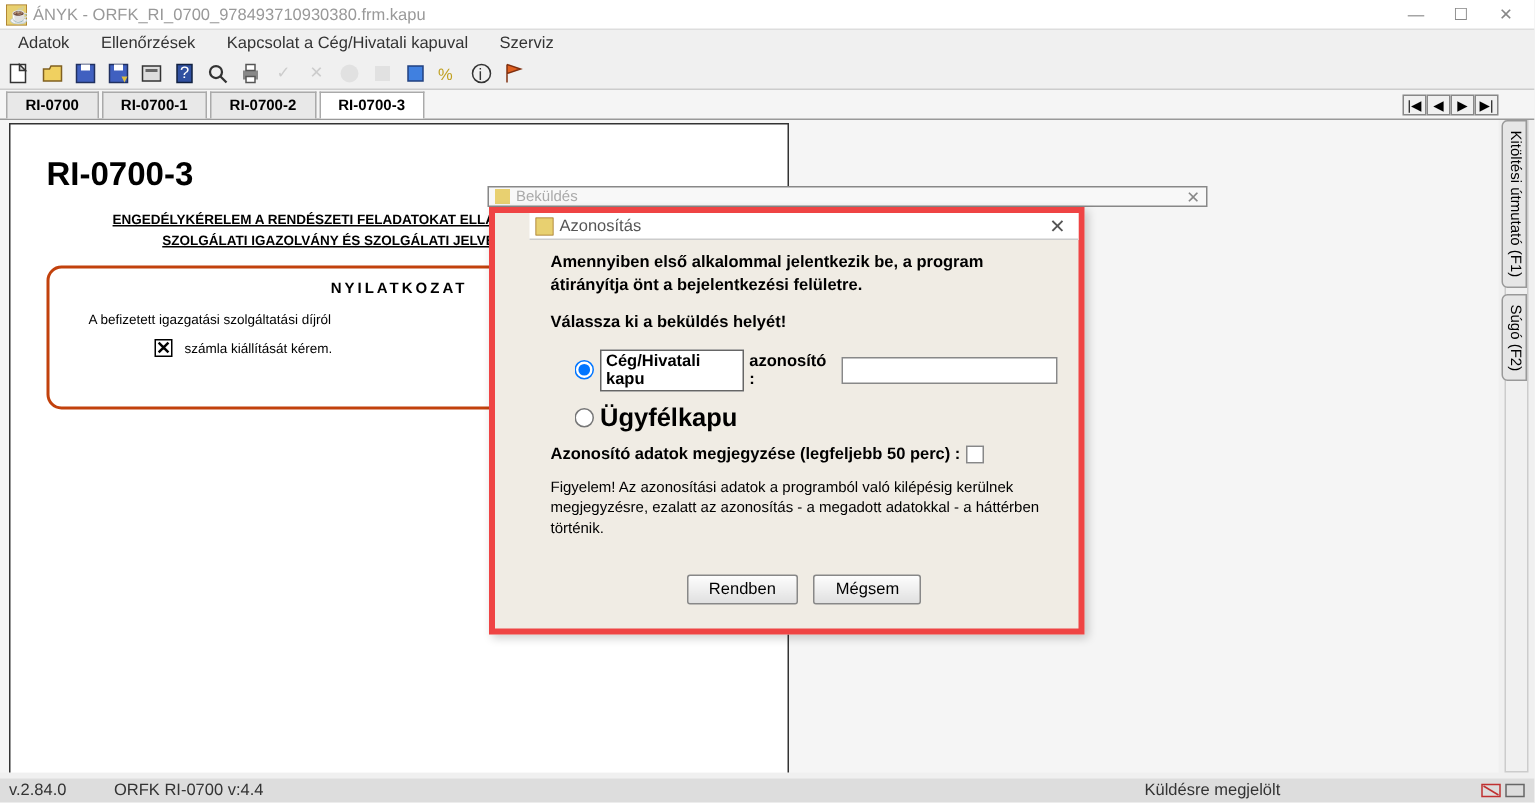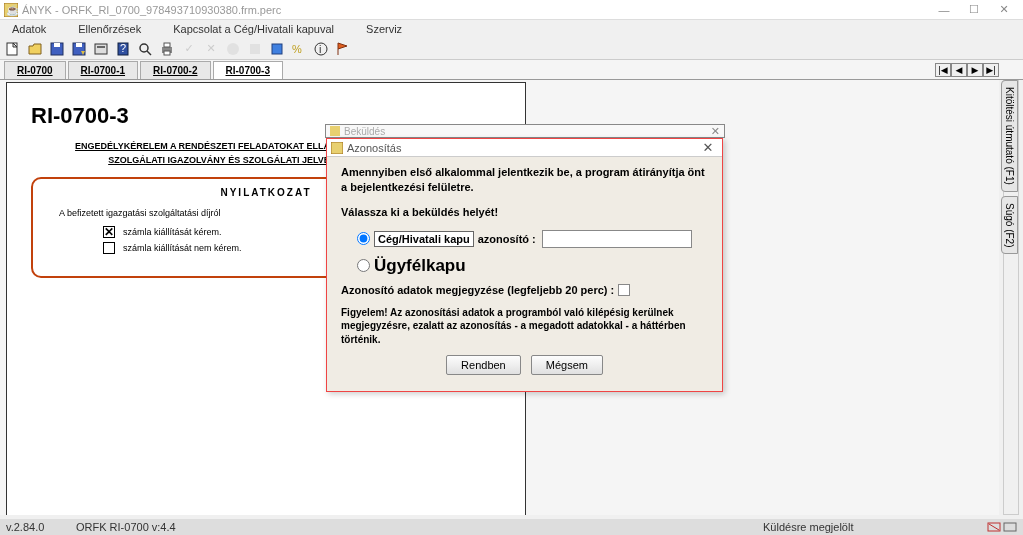--- a/index.html
+++ b/index.html
@@ -4,28 +4,28 @@
 <style>
   * { box-sizing: border-box; margin: 0; padding: 0; font-family: Arial, sans-serif; font-size: 11px; }
   body { background: #f0f0f0; width: 1023px; height: 535px; overflow: hidden; position: relative; }
   
   .titlebar { height: 20px; background: #fff; display: flex; align-items: center; padding: 0 4px; border-bottom: 1px solid #ddd; }
   .titlebar .icon { width: 14px; height: 14px; margin-right: 4px; }
   .titlebar .title { color: #999; font-size: 11px; flex: 1; }
   .win-controls { display: flex; gap: 0; }
   .win-btn { width: 30px; height: 20px; display: flex; align-items: center; justify-content: center; color: #888; cursor: pointer; }
   
-  .menubar { height: 18px; background: #f0f0f0; display: flex; align-items: center; padding: 0 4px; gap: 16px; }
+  .menubar { height: 18px; background: #f0f0f0; display: flex; align-items: center; padding: 0 4px; gap: 5px; }
   .menubar .mitem { padding: 2px 8px; color: #333; cursor: pointer; }
   
   .toolbar { height: 22px; background: #f0f0f0; display: flex; align-items: center; padding: 2px 4px; gap: 4px; border-bottom: 1px solid #ccc; }
   .tbtn { width: 18px; height: 18px; display: flex; align-items: center; justify-content: center; cursor: pointer; }
   
   .tabbar { height: 20px; background: #f5f5f5; display: flex; align-items: flex-end; padding: 0 4px; border-bottom: 1px solid #999; position: relative; }
-  .tab { padding: 3px 12px; border: 1px solid #aaa; border-bottom: none; background: #e8e8e8; margin-right: 2px; cursor: pointer; font-size: 10px; font-weight: bold; text-decoration: underline; }
+  .tab { padding: 3px 12px; border: 1px solid #aaa; border-bottom: none; background: #e8e8e8; margin-right: 2px; cursor: pointer; font-size: 10px; font-weight: bold; }
   .tab.active { background: #fff; }
   .tabnav { position: absolute; right: 24px; bottom: 2px; display: flex; gap: 0; }
   .tabnav .nb { width: 16px; height: 14px; border: 1px solid #888; background: #f0f0f0; display: flex; align-items: center; justify-content: center; font-size: 9px; cursor: pointer; }
   
   .content-area { position: absolute; top: 80px; left: 0; right: 24px; bottom: 20px; background: #f5f5f5; overflow: hidden; }
   .page { position: absolute; left: 6px; top: 2px; width: 520px; height: 438px; background: #fff; border: 1px solid #333; padding: 20px 24px; }
   .page h1 { font-size: 22px; font-weight: bold; margin-bottom: 12px; }
   .subtitle { text-align: center; font-size: 9px; font-weight: bold; text-decoration: underline; margin-bottom: 4px; }
   .subtitle2 { text-align: center; font-size: 9px; font-weight: bold; text-decoration: underline; margin-bottom: 12px; }
   .formbox { border: 2px solid #c2410c; border-radius: 10px; padding: 8px 16px 18px; min-height: 96px; }
@@ -40,58 +40,58 @@
   
   .sidetabs { position: absolute; right: -1px; top: 80px; width: 22px; }
   .stab { writing-mode: vertical-rl; text-orientation: mixed; background: #e6e6e6; border: 1px solid #999; padding: 6px 2px; font-size: 10px; margin-bottom: 4px; text-align: center; border-radius: 4px 0 0 4px; }
   
   .statusbar { position: absolute; bottom: 0; left: 0; right: 0; height: 16px; background: #ddd; display: flex; align-items: center; padding: 0 6px; font-size: 10px; color: #333; }
   .statusbar .s1 { width: 70px; }
   .statusbar .s2 { flex: 1; }
   .statusbar .s3 { width: 224px; }
   .statusbar .sicons { display: flex; gap: 2px; }
   
-  .dialog-back { position: absolute; left: 325px; top: 124px; width: 400px; height: 14px; background: #f8f8f8; border: 1px solid #888; z-index: 9; display: flex; align-items: center; padding: 0 4px; }
+  .dialog-back { position: absolute; left: 325px; top: 124px; width: 480px; height: 14px; background: #f8f8f8; border: 1px solid #888; z-index: 9; display: flex; align-items: center; padding: 0 4px; }
   .dialog-back .dico { width: 10px; height: 10px; margin-right: 4px; }
   .dialog-back .dtitle { color: #aaa; font-size: 10px; }
   .dialog-back .dclose { position: absolute; right: 4px; color: #888; cursor: pointer; }
   
-  .dialog { position: absolute; left: 326px; top: 138px; width: 397px; background: #f0ece4; border: 1px solid #ef4444; z-index: 10; box-shadow: 2px 2px 6px rgba(0,0,0,0.2); }
+  .dialog { position: absolute; left: 326px; top: 138px; width: 397px; background: #f0ece4; border: 4px solid #ef4444; z-index: 10; box-shadow: 2px 2px 6px rgba(0,0,0,0.2); padding-left: 23px; }
   .dtitlebar { height: 18px; background: #fff; display: flex; align-items: center; padding: 0 4px; border-bottom: 1px solid #ccc; }
   .dtitlebar .dico { width: 12px; height: 12px; margin-right: 4px; }
   .dtitlebar .dtt { font-size: 11px; color: #555; flex: 1; }
   .dtitlebar .dx { width: 20px; text-align: center; cursor: pointer; color: #555; font-size: 13px; }
   .dbody { padding: 8px 14px 12px; }
   .dbody .sec { font-weight: bold; font-size: 11px; margin-bottom: 8px; }
   .dbody p { font-size: 10px; margin-bottom: 10px; line-height: 1.35; }
   .dbody .bold { font-weight: bold; font-size: 11px; }
   .radrow { display: flex; align-items: center; margin-left: 16px; margin-bottom: 8px; }
   .radrow input[type=radio] { margin-right: 4px; }
   .radrow .rlbl { font-size: 11px; font-weight: bold; }
   .radrow .rlbl2 { font-size: 11px; margin-left: 4px; margin-right: 6px; font-weight: bold; }
   .radrow .rlbl3 { font-size: 17px; }
   .radrow .tin { width: 150px; height: 18px; border: 1px solid #888; background: #fff; }
   .remrow { display: flex; align-items: center; margin-bottom: 10px; }
   .remrow .rlbl { font-size: 11px; font-weight: bold; margin-right: 4px; }
   .remrow .cb { width: 12px; height: 12px; border: 1px solid #888; background: #fff; }
-  .note { font-size: 10px; font-weight: bold; margin-bottom: 9px; line-height: 1.35; }
+  .note { font-size: 10px; font-weight: normal; margin-bottom: 24px; line-height: 1.35; }
   .dbtns { display: flex; justify-content: center; gap: 10px; padding-bottom: 4px; }
   .dbtn { padding: 3px 14px; border: 1px solid #888; background: linear-gradient(#fdfdfd,#e0e0e0); cursor: pointer; font-size: 11px; border-radius: 2px; }
 </style>
 </head>
 <body>
 
 <div class="titlebar">
   <span class="icon">
     <svg width="14" height="14">
         <rect width="14" height="14" fill="#e8d070" stroke="#a07020"></rect>
         <text x="2" y="11" font-size="10" fill="#604000">☕</text>
       </svg>
   </span>
-  <span class="title">ÁNYK - ORFK_RI_0700_978493710930380.frm.perc</span>
+  <span class="title">ÁNYK - ORFK_RI_0700_978493710930380.frm.kapu</span>
   <div class="win-controls">
     <div class="win-btn">—</div>
     <div class="win-btn">☐</div>
     <div class="win-btn">✕</div>
   </div>
 </div>
 
 <div class="menubar">
   <span class="mitem">Adatok</span>
   <span class="mitem">Ellenőrzések</span>
@@ -202,24 +202,20 @@
     <h1>RI-0700-3</h1>
     <div class="subtitle">ENGEDÉLYKÉRELEM A RENDÉSZETI FELADATOKAT ELLÁTÓ SZEMÉLY JELVÉNYÉNEK,</div>
     <div class="subtitle2">SZOLGÁLATI IGAZOLVÁNY ÉS SZOLGÁLATI JELVÉNYÉNEK KIADÁSÁRA</div>
     <div class="formbox">
       <div class="hdr">NYILATKOZAT</div>
       <div class="intro">A befizetett igazgatási szolgáltatási díjról</div>
       <div class="checkrow">
         <div class="cbox checked"></div>
         <span class="lbl">számla kiállítását kérem.</span>
       </div>
-      <div class="checkrow">
-        <div class="cbox"></div>
-        <span class="lbl">számla kiállítását nem kérem.</span>
-      </div>
     </div>
   </div>
 </div>
 
 <div class="scrollbar-v"></div>
 
 <div class="sidetabs" style="right:0;">
   <div class="stab">Kitöltési útmutató (F1)</div>
   <div class="stab">Súgó (F2)</div>
 </div>
@@ -247,21 +243,21 @@
       <input type="radio" checked="" style="">
       <span class="rlbl" style="border:1px solid #666; padding:1px 3px; background:#fff">Cég/Hivatali kapu</span>
       <span class="rlbl2">azonosító :</span>
       <input class="tin" type="text" style="">
     </div>
     <div class="radrow">
       <input type="radio" style="">
       <span class="rlbl3" style="font-weight:bold">Ügyfélkapu</span>
     </div>
     <div class="remrow">
-      <span class="rlbl">Azonosító adatok megjegyzése (legfeljebb 20 perc) :</span>
+      <span class="rlbl">Azonosító adatok megjegyzése (legfeljebb 50 perc) :</span>
       <div class="cb"></div>
     </div>
     <div class="note">Figyelem! Az azonosítási adatok a programból való kilépésig kerülnek megjegyzésre, ezalatt az azonosítás - a megadott adatokkal - a háttérben történik.</div>
     <div class="dbtns">
       <button class="dbtn">Rendben</button>
       <button class="dbtn">Mégsem</button>
     </div>
   </div>
 </div>
 

